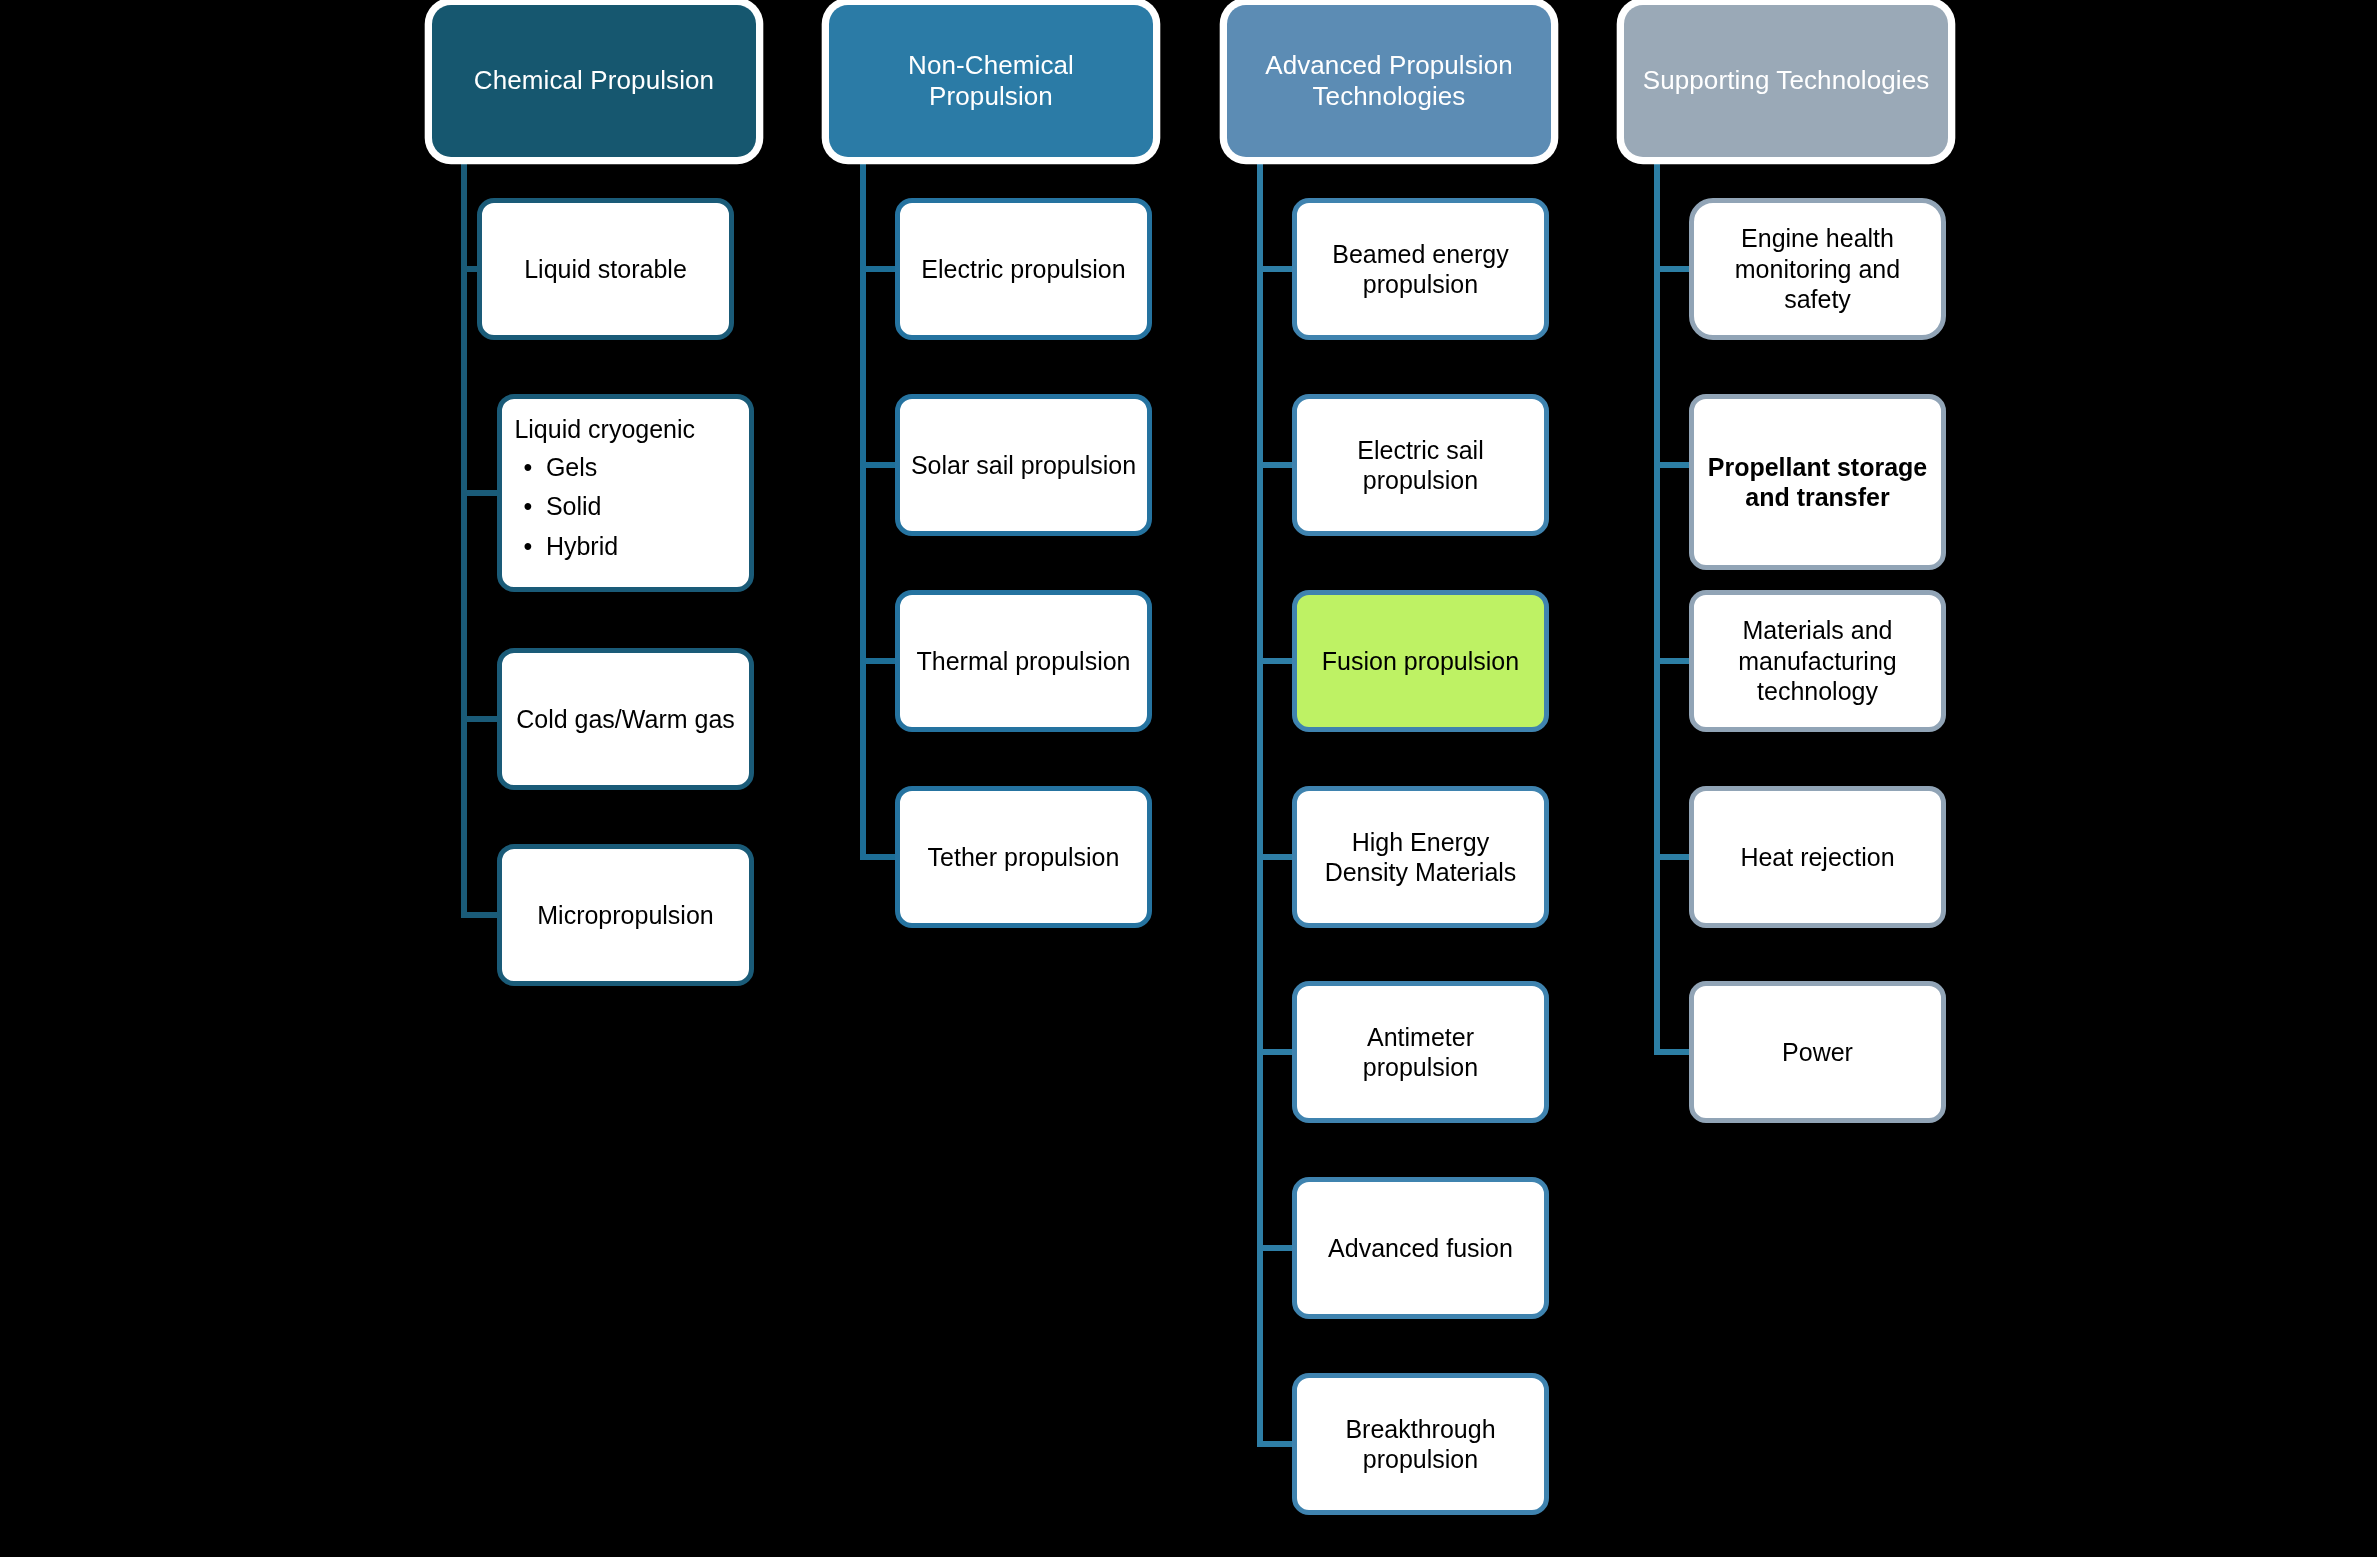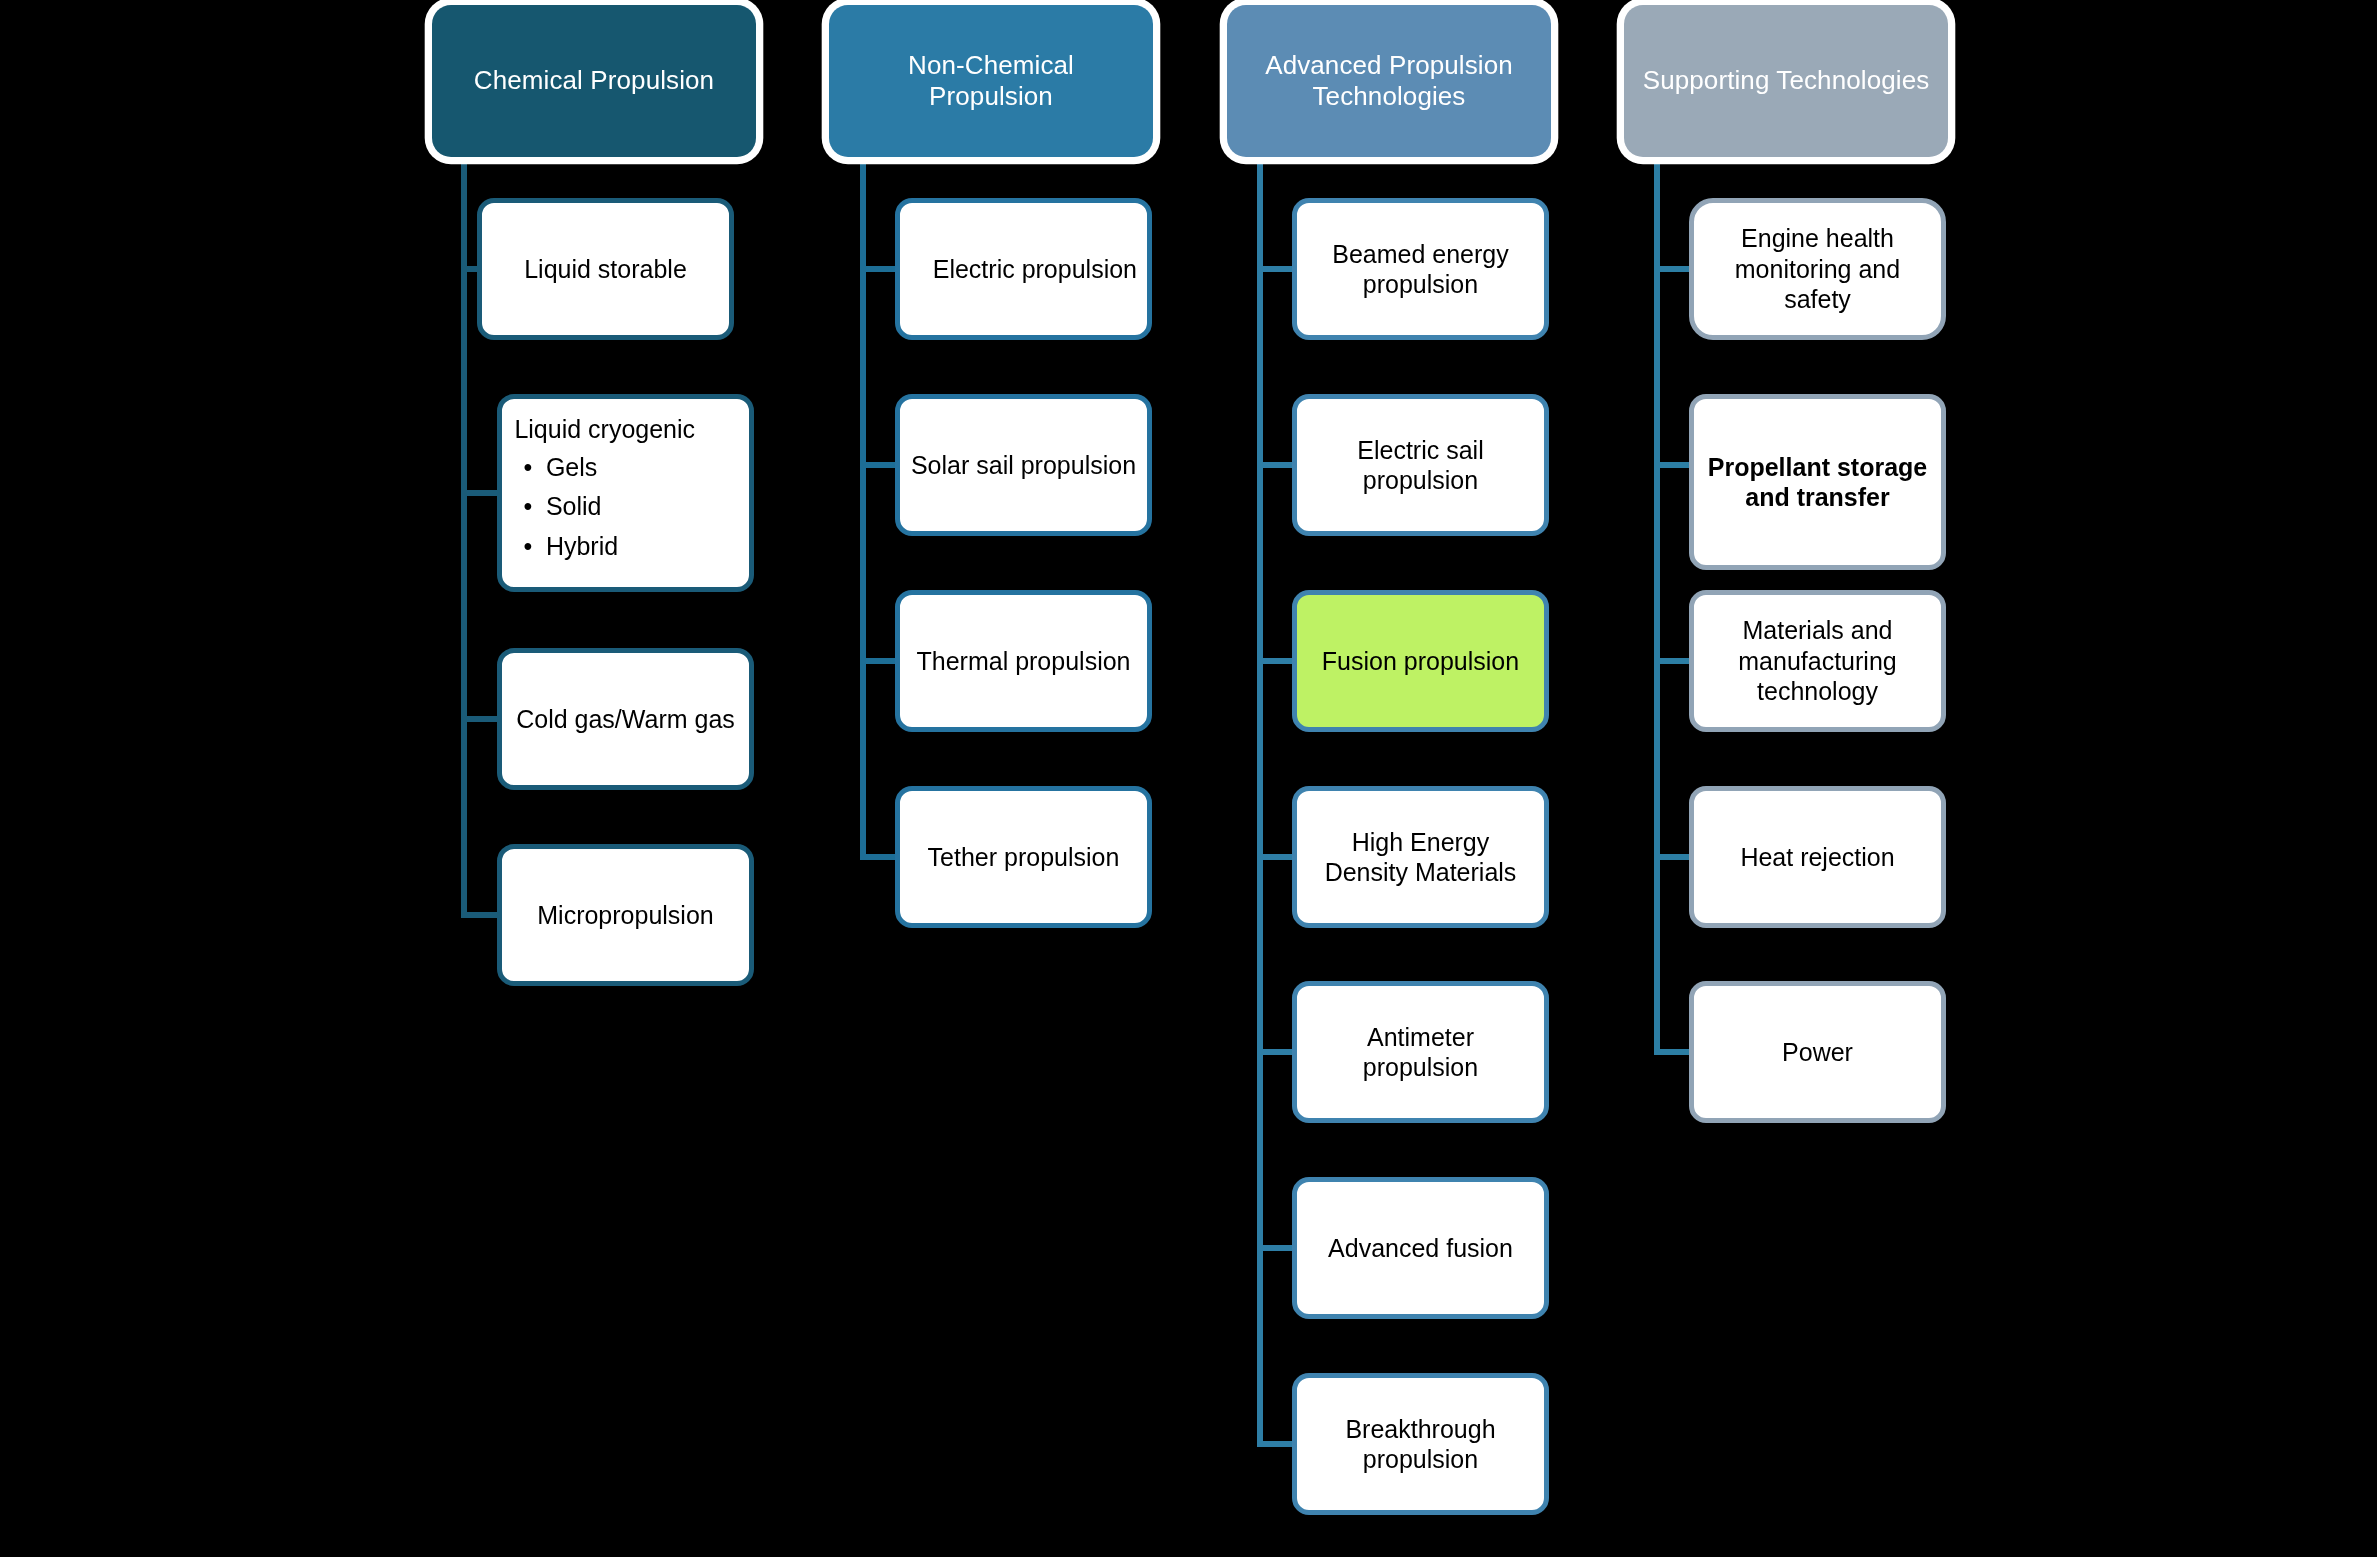--- a/index.html
+++ b/index.html
@@ -90,21 +90,21 @@
       <div class="node" style="left: 497px; top: 844px; width: 257px; height: 142px; background: rgb(255, 255, 255); border-color: rgb(26, 91, 120); border-width: 5.6px; font-size: 25px;">
         <span class="ttl">Micropropulsion</span>
       </div>
     </div>
     <div class="col" style="left: 0px;">
       <div class="hdr-wrap" style="left: 829px;">
         <div class="hdr" style="width: 324px; height: 152px; background: rgb(43, 123, 166); color: rgb(255, 255, 255); font-size: 26px; box-shadow: rgb(255, 255, 255) 0px 0px 0px 7.3px;">Non-Chemical Propulsion</div>
       </div>
       <div class="trunk" style="left: 860px; top: 156px; width: 6.2px; height: 700px; background: rgb(29, 110, 150);"></div>
       <div class="stub" style="left: 860px; top: 266px; width: 38px; height: 6.2px; background: rgb(29, 110, 150);"></div>
-      <div class="node" style="left: 895px; top: 198px; width: 257px; height: 142px; background: rgb(255, 255, 255); border-color: rgb(37, 115, 160); border-width: 5.6px; font-size: 25px; text-align: right;">
+      <div class="node" style="left: 895px; top: 198px; width: 257px; height: 142px; background: rgb(255, 255, 255); border-color: rgb(37, 115, 160); border-width: 5.6px; font-size: 25px;">
         <span class="ttl">Electric propulsion</span>
       </div>
       <div class="stub" style="left: 860px; top: 462px; width: 38px; height: 6.2px; background: rgb(29, 110, 150);"></div>
       <div class="node" style="left: 895px; top: 394px; width: 257px; height: 142px; background: rgb(255, 255, 255); border-color: rgb(37, 115, 160); border-width: 5.6px; font-size: 25px;">
         <span class="ttl">Solar sail propulsion</span>
       </div>
       <div class="stub" style="left: 860px; top: 658px; width: 38px; height: 6.2px; background: rgb(29, 110, 150);"></div>
       <div class="node" style="left: 895px; top: 590px; width: 257px; height: 142px; background: rgb(255, 255, 255); border-color: rgb(37, 115, 160); border-width: 5.6px; font-size: 25px;">
         <span class="ttl">Thermal propulsion</span>
       </div>

